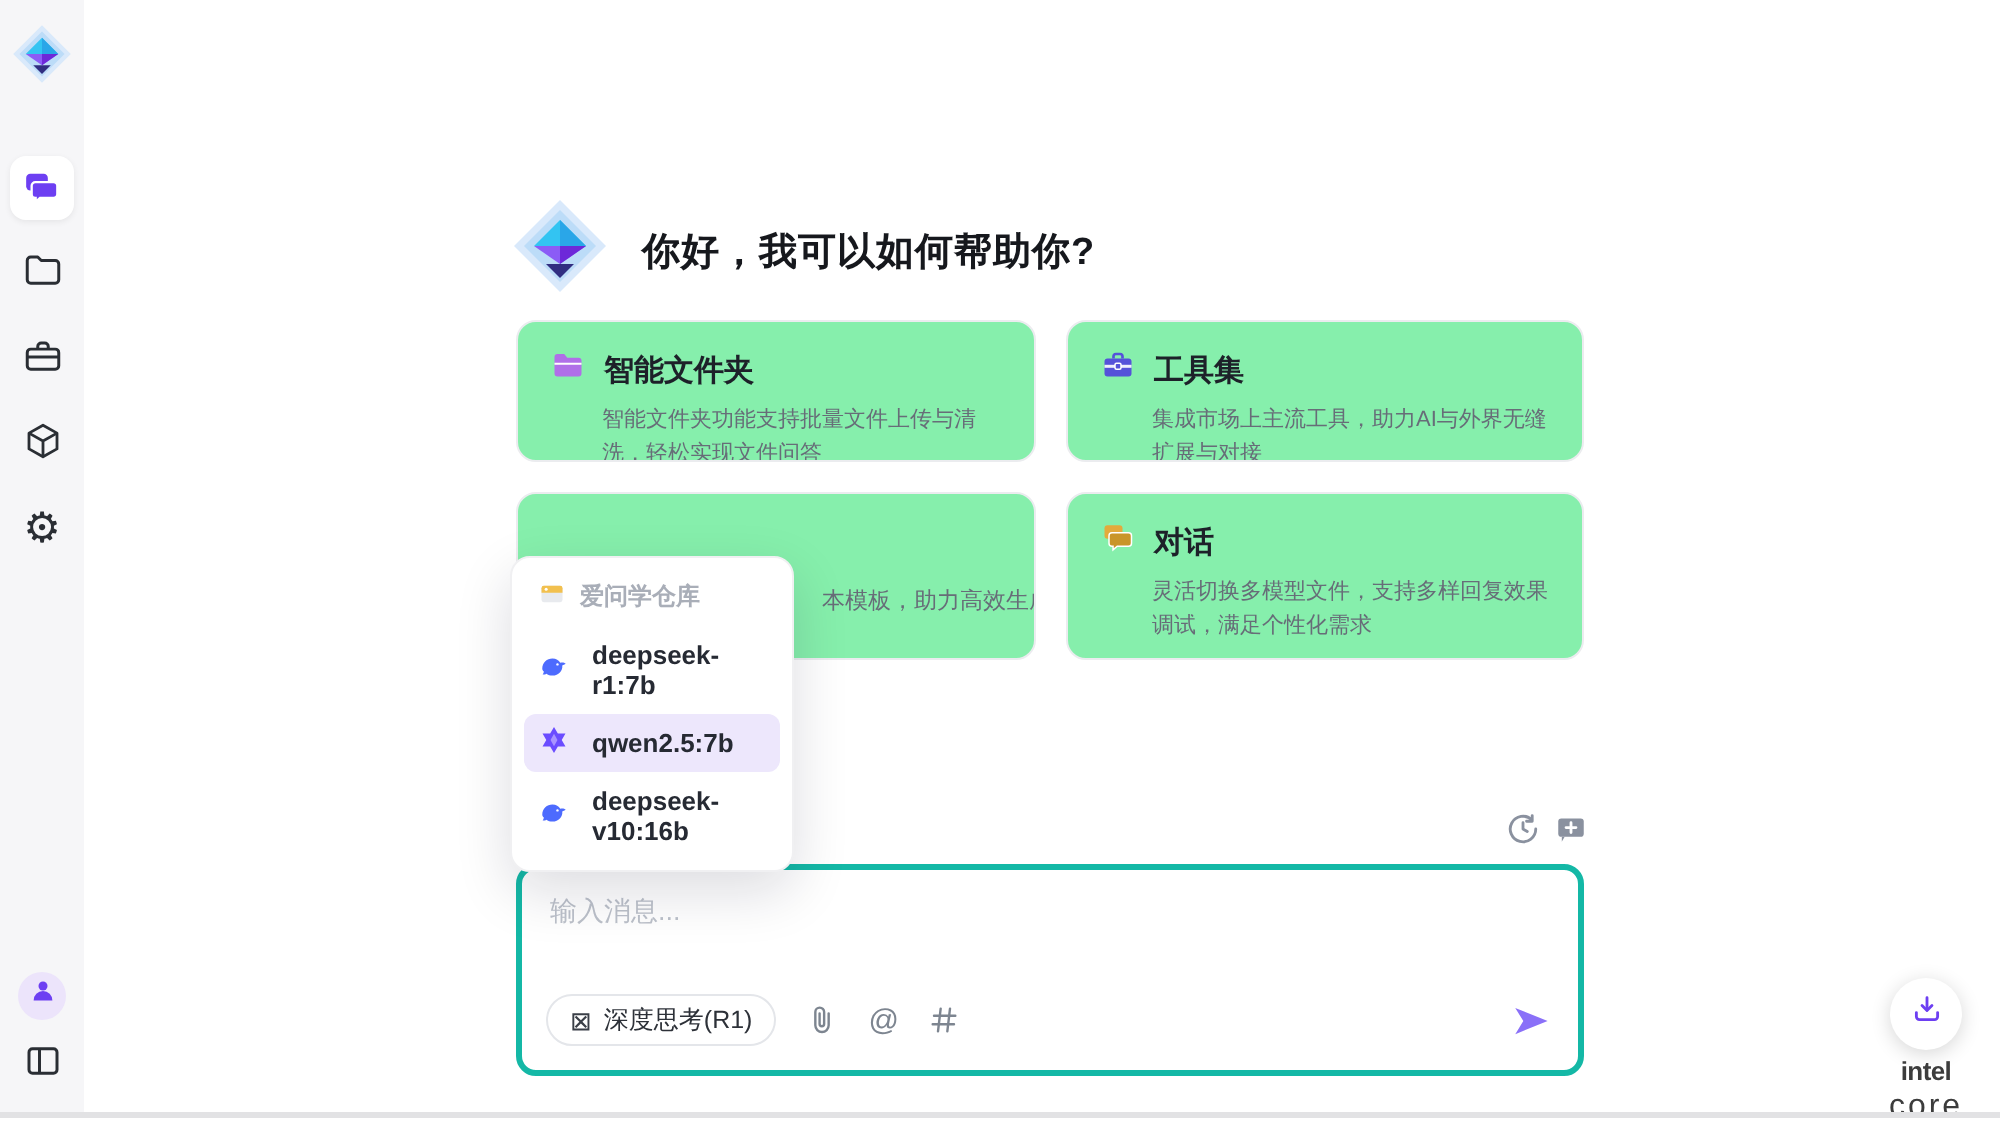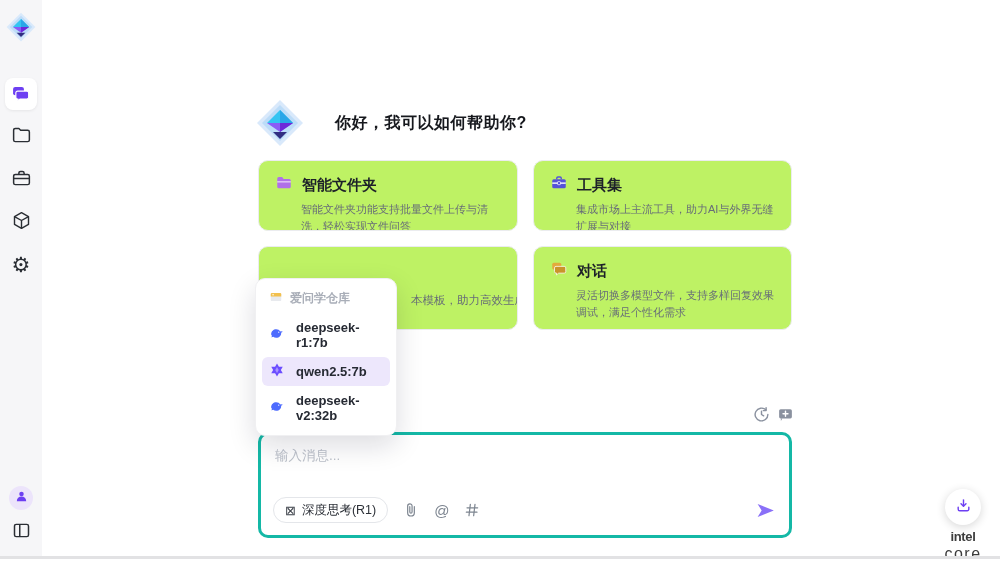--- a/index.html
+++ b/index.html
@@ -15,24 +15,24 @@
   .sidebar { position:absolute; left:0; top:0; width:42px; height:556px; background:#f6f6f8; }
   .sb-logo { position:absolute; left:6px; top:12px; width:30px; height:30px; }
   .sb-item { position:absolute; left:5px; width:32px; height:32px; display:flex; align-items:center; justify-content:center; border-radius:8px; cursor:pointer; }
   .sb-item.active { background:#ffffff; box-shadow:0 1px 3px rgba(0,0,0,.07); }
   .sb-item svg { display:block; }
   .gear-glyph { font-size:21px; line-height:1; color:#2a2e34; }
   .sb-avatar { position:absolute; left:9px; top:486px; width:24px; height:24px; border-radius:50%; background:#ece4fb; display:flex; align-items:center; justify-content:center; cursor:pointer; }
 
   
   .greet-logo { position:absolute; left:256px; top:99px; width:48px; height:48px; }
-  .greet-title { position:absolute; left:335px; top:113px; font-size:16px; font-weight:700; color:#16181d; letter-spacing:.5px; }
-
-  
-  .card { position:absolute; background:#bef264; border:1px solid #ebecef; border-radius:10px; padding:13px 16px; overflow:hidden; cursor:pointer; }
+  .greet-title { position:absolute; left:321px; top:113px; font-size:19px; font-weight:700; color:#16181d; letter-spacing:.5px; }
+
+  
+  .card { position:absolute; background:#86efac; border:1px solid #ebecef; border-radius:10px; padding:13px 16px; overflow:hidden; cursor:pointer; }
   .card-head { display:flex; align-items:center; gap:9px; }
   .card-head svg { flex:0 0 auto; }
   .card-title { font-size:15px; font-weight:700; color:#1d2129; }
   .card-desc { margin:5px 0 0 26px; font-size:11px; line-height:1.55; color:#676d78; }
   .card3-frag { position:absolute; left:152px; top:46px; font-size:11.5px; color:#676d78; white-space:nowrap; }
 
   
   .dropdown { position:absolute; left:255px; top:278px; width:142px; background:#fff; border:1px solid #f0f0f2; border-radius:10px; box-shadow:0 10px 28px rgba(15,15,40,.14); padding:7px 6px; z-index:20;font-weight:bold; }
   .dd-group { display:flex; align-items:center; gap:7px; padding:4px 7px 6px; font-size:12px; color:#a9aeb8; }
   .dd-item { display:flex; align-items:center; gap:11px; padding:5px 7px; font-size:13px; color:#262a33; border-radius:6px; margin-top:2px; cursor:pointer; }
@@ -225,21 +225,21 @@
     <span>qwen2.5:7b</span>
   </div>
 
   <div class="dd-item">
     <span>
       <svg viewBox="0 0 24 24" width="16" height="16">
         <path d="M3.2 12.5c0-4.6 3.6-7.6 7.6-7.6 2.8 0 4.8 1.3 5.9 3.2 1.4-.6 3-.3 4.1.7-.9.7-1.7.9-2.6 1.3.5 4-2.8 7.6-7.3 7.6-1.9 0-3.5-.5-4.6-1.4-.7.5-1.7.8-2.8.6.5-.7.9-1.4.9-2.2-.7-.6-1.2-1.4-1.2-2.2z" fill="#4d6bfe"></path>
         <circle cx="14.6" cy="9.3" r=".9" fill="#ffffff"></circle>
       </svg>
     </span>
-    <span>deepseek-v2:32b</span>
+    <span>deepseek-v10:16b</span>
   </div>
 </div>
 
 <div class="model-btn">
   <span>
     <svg viewBox="0 0 24 24" width="16" height="16">
       <path d="M12 2.2l2.9 4.9h5.7l-2.8 4.9 2.8 4.9h-5.7L12 21.8l-2.9-4.9H3.4l2.8-4.9-2.8-4.9h5.7z" fill="#6b4dff"></path>
       <path d="M12 7.4l2.6 4.6L12 16.6 9.4 12z" fill="#a995ff"></path>
     </svg>
   </span>

